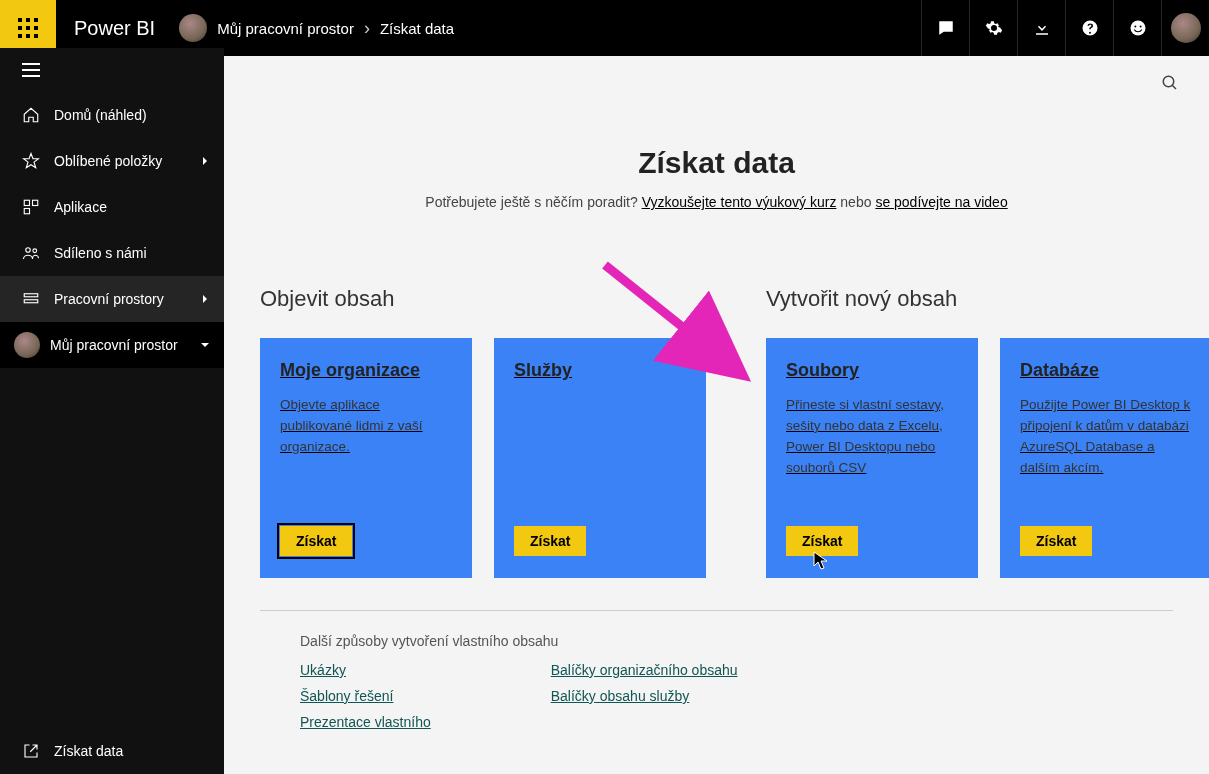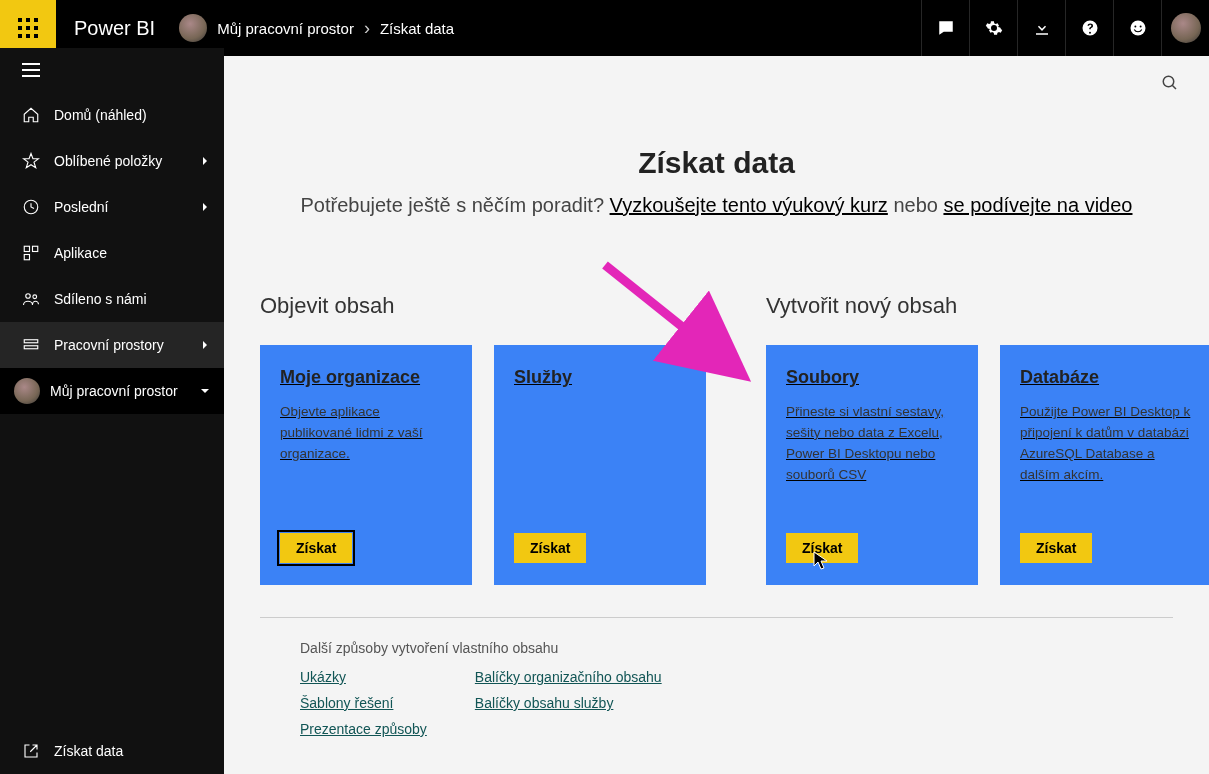--- a/index.html
+++ b/index.html
@@ -32,36 +32,36 @@
 .nav-item.myworkspace { background: #000; padding-left: 14px; }
 .nav-item.myworkspace .avatar-small { width: 26px; height: 26px; border-radius: 50%; background: radial-gradient(circle at 40% 35%, #a88 0%, #765 60%, #333 100%); margin-right: 10px; }
 .sidebar .spacer { flex: 1; }
 .nav-item.getdata .icon svg { stroke: #fff; fill: none; }
 
 
 .main { position: absolute; top: 56px; left: 224px; right: 0; bottom: 0; background: #f4f4f4; }
 .search-top { position: absolute; top: 18px; right: 30px; }
 .search-top svg { width: 18px; height: 18px; fill: none; stroke: #444; stroke-width: 2; }
 .page-title { text-align: center; font-size: 30px; font-weight: 600; color: #222; margin-top: 90px; }
-.subtitle { text-align: center; font-size: 20px; color: #444; margin-top: 14px; }
+.subtitle { text-align: center; font-size: 14px; color: #444; margin-top: 14px; }
 .subtitle a { color: #000; text-decoration: underline; cursor: pointer; }
 
 .sections { display: flex; padding: 0 36px; margin-top: 76px; gap: 60px; }
 .section h2 { font-size: 22px; font-weight: 400; color: #333; margin-bottom: 26px; }
 .cards { display: flex; gap: 22px; }
 .card { background: #3b82f6; width: 212px; height: 240px; padding: 22px 20px; position: relative; text-decoration: underline; }
 .card h3 { font-size: 18px; font-weight: 600; color: #222; margin-bottom: 14px; }
 .card p { font-size: 13.5px; color: #333; line-height: 1.55; }
 .card .btn { position: absolute; bottom: 22px; left: 20px; background: #f2c811; border: none; padding: 7px 16px; font-size: 14px; font-weight: 600; cursor: pointer; }
 .card.active .btn { outline: 2px solid #000; outline-offset: 1px; }
 
 hr.divider { margin: 32px 36px 0; border: none; border-top: 1px solid #ccc; }
 .other-ways { padding: 22px 36px 20px 76px; }
 .other-ways h4 { font-size: 14px; font-weight: 400; color: #555; margin-bottom: 12px; }
-.links { display: flex; gap: 48px; }
+.links { display: flex; gap: 120px; }
 .links ul { list-style: none; }
 .links li { margin-bottom: 8px; }
 .links a { font-size: 14px; color: #155; text-decoration: underline; cursor: pointer; }
 
 
 .arrow { position: absolute; top: 255px; left: 595px; pointer-events: none; }
 .arrow svg { width: 160px; height: 130px; }
 
 
 .cursor { position: absolute; left: 813px; top: 551px; pointer-events: none; }
@@ -150,32 +150,20 @@
         </svg>
       </span>
     <span>Oblíbené položky</span>
     <span class="chev"><svg viewBox="0 0 10 10">
           <path d="M3 1l4 4-4 4"></path>
         </svg></span>
   </div>
   <div class="nav-item">
     <span class="icon">
         <svg viewBox="0 0 24 24">
-          <circle cx="12" cy="12" r="9" fill="none" stroke-width="1.5"></circle>
-          <path d="M12 7v5l4 2" fill="none" stroke-width="1.5"></path>
-        </svg>
-      </span>
-    <span>Poslední</span>
-    <span class="chev"><svg viewBox="0 0 10 10">
-          <path d="M3 1l4 4-4 4"></path>
-        </svg></span>
-  </div>
-  <div class="nav-item">
-    <span class="icon">
-        <svg viewBox="0 0 24 24">
           <rect x="3" y="3" width="7" height="7" fill="none" stroke-width="1.5"></rect>
           <rect x="14" y="3" width="7" height="7" fill="none" stroke-width="1.5"></rect>
           <rect x="3" y="14" width="7" height="7" fill="none" stroke-width="1.5"></rect>
         </svg>
       </span>
     <span>Aplikace</span>
   </div>
   <div class="nav-item">
     <span class="icon">
         <svg viewBox="0 0 24 24">
@@ -264,21 +252,21 @@
   </div>
 
   <hr class="divider">
 
   <div class="other-ways">
     <h4>Další způsoby vytvoření vlastního obsahu</h4>
     <div class="links">
       <ul>
         <li><a>Ukázky</a></li>
         <li><a>Šablony řešení</a></li>
-        <li><a>Prezentace způsoby</a></li>
+        <li><a>Prezentace vlastního</a></li>
       </ul>
       <ul>
         <li><a>Balíčky organizačního obsahu</a></li>
         <li><a>Balíčky obsahu služby</a></li>
       </ul>
     </div>
   </div>
 </div>
 
 <div class="arrow">

